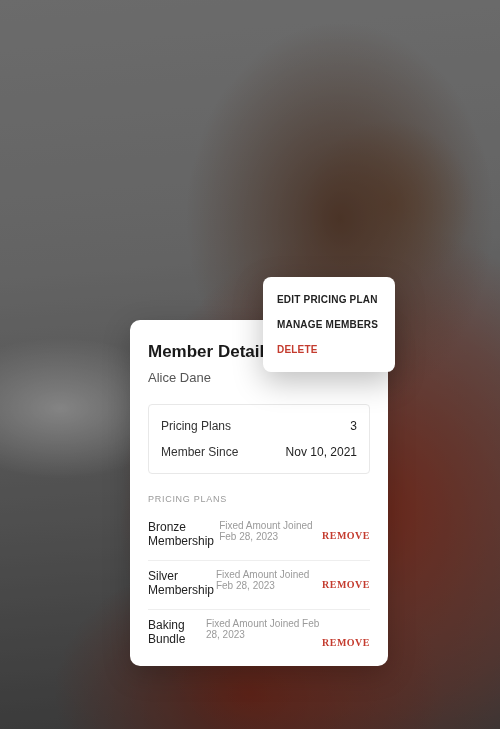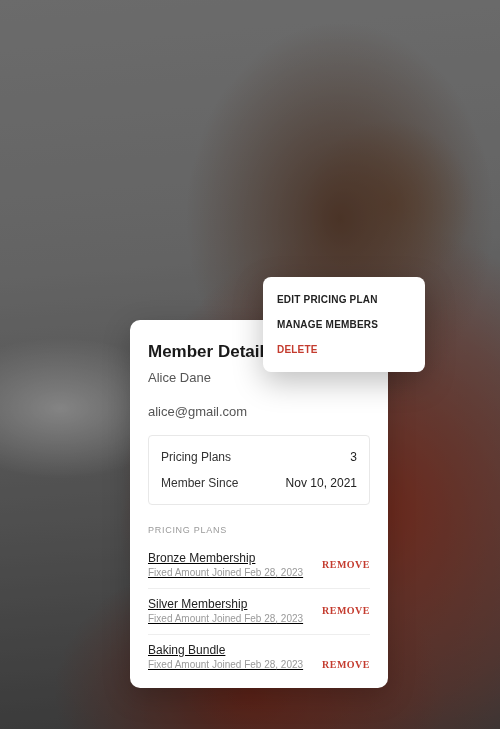--- a/index.html
+++ b/index.html
@@ -89,21 +89,21 @@
 }
 
 .plan-row {
   display: flex;
   justify-content: space-between;
   align-items: center;
   padding: 8px 0 10px 0;
   border-bottom: 1px solid #eee;
 }
 .plan-row:last-child { border-bottom: none; align-items: flex-end; }
-.plan-left { display: flex; flex-direction: column; text-decoration: underline; }
+.plan-left { display: flex; flex-direction: row; }
 .plan-name {
   font-size: 12px;
   color: #222;
   margin-bottom: 2px;
 }
 .plan-meta {
   font-size: 10px;
   color: #9a9a9a;
 }
 .remove-btn {
@@ -114,21 +114,21 @@
   font-weight: 700;
   letter-spacing: 0.05em;
   cursor: pointer;
   font-family: Liberation Serif, serif;
 }
 
 .menu {
   position: absolute;
   left: 263px;
   top: 277px;
-  width: 162px;
+  width: 132px;
   background: #fff;
   border-radius: 8px;
   box-shadow: 0 10px 30px rgba(0,0,0,0.25);
   padding: 10px 0;
 }
 .menu-item {
   display: block;
   width: 100%;
   text-align: left;
   background: none;
@@ -143,21 +143,20 @@
 .menu-item.delete { color: #c43b2e; }
 </style>
 </head>
 <body>
 
 <div class="bg"></div>
 
 <div class="card">
   <div class="card-title">Member Details</div>
   <div class="member-name">Alice Dane</div>
-  <div class="member-email">alice@gmail.com</div>
 
   <div class="stats-box">
     <div class="stats-row">
       <span class="stats-label">Pricing Plans</span>
       <span class="stats-value">3</span>
     </div>
     <div class="stats-row">
       <span class="stats-label">Member Since</span>
       <span class="stats-value">Nov 10, 2021</span>
     </div>

